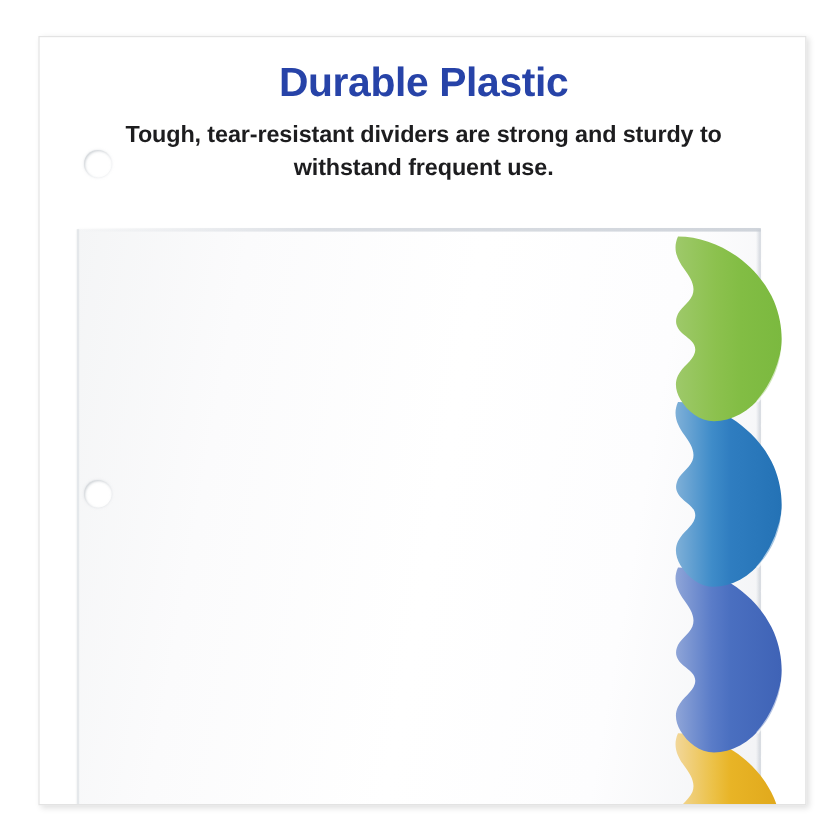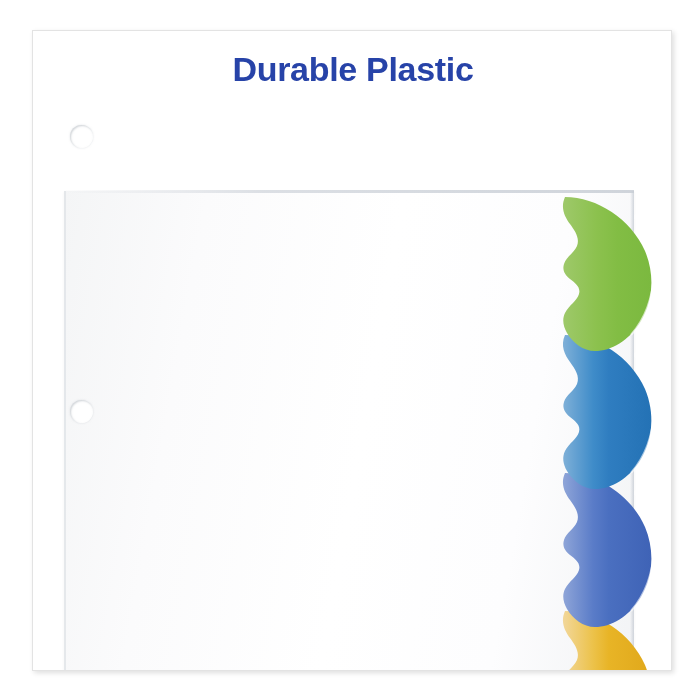--- a/index.html
+++ b/index.html
@@ -140,20 +140,21 @@
 </style>
 </head>
 <body>
 
 <div id="stage">
 
   <div class="photo-frame">
 
     <div class="headline">Durable Plastic</div>
 
+    <div class="subhead">Tough, tear-resistant dividers are strong and sturdy to withstand frequent use.</div>
 
     <div class="divider-sheet"></div>
     <div class="sheet-top-edge"></div>
     <div class="sheet-right-edge"></div>
     <div class="sheet-left-edge"></div>
 
     <div class="punch-hole top"></div>
     <div class="punch-hole bottom"></div>
 
     <div class="tab tab-green">

